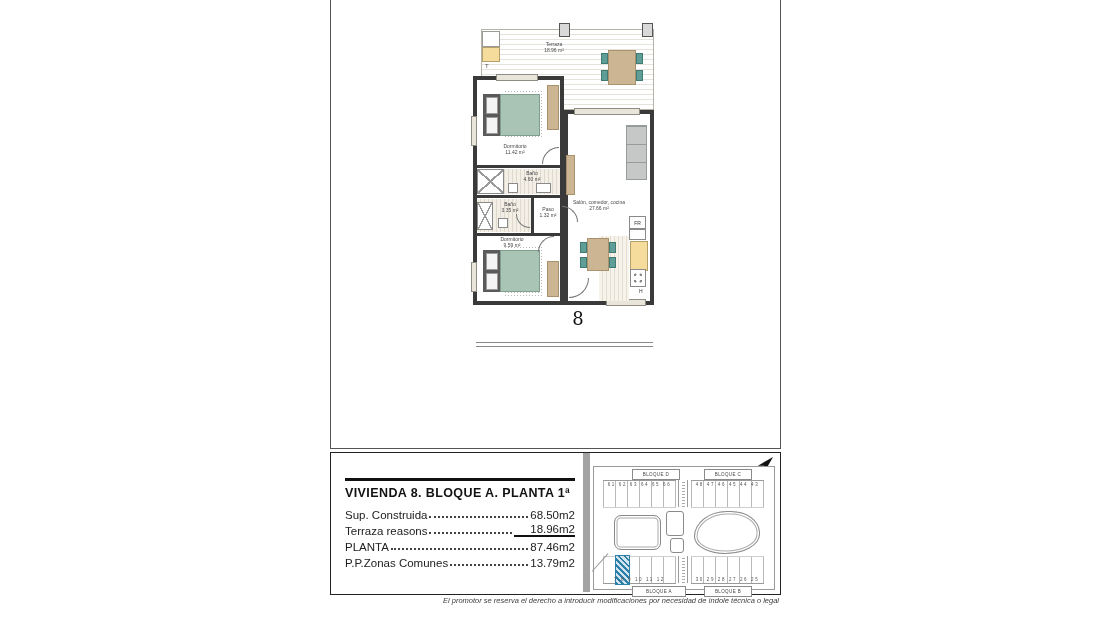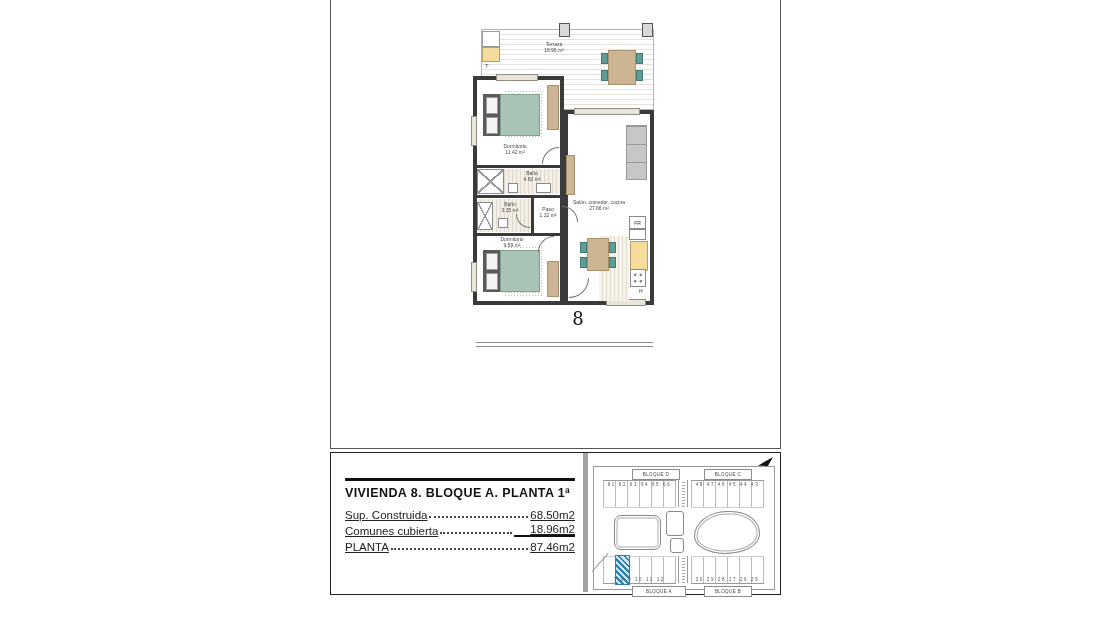--- a/index.html
+++ b/index.html
@@ -50,26 +50,26 @@
   .rlabel{position:absolute;font-size:5px;line-height:1.25;color:#4a4a4a;text-align:center;}
   .rlabel span{display:block;}
   .frlabel{font-size:5px;color:#333;display:flex;align-items:center;justify-content:center;}
   .tmark{font-size:6px;color:#555;}
   .unitnum{left:566px;top:308px;width:24px;text-align:center;font-family:"DejaVu Serif",serif;
     font-size:18px;color:#111;}
   .scalebar{left:476px;top:342px;width:177px;height:3px;
     border-top:1px solid #8a8a8a;border-bottom:1px solid #8a8a8a;}
 
   
-  .titlecell{left:0;top:0;width:252px;height:139px;border-right:5px solid #a3a3a3;position:absolute;}
+  .titlecell{left:0;top:0;width:252px;height:139px;border-right:7px solid #a3a3a3;position:absolute;}
   .rule{left:14px;top:25px;width:230px;height:3px;background:#111;position:absolute;}
   .tb-title{left:14px;top:33px;width:232px;position:absolute;font-weight:bold;
     font-size:12.5px;letter-spacing:0.4px;color:#111;white-space:nowrap;}
   .tb-rows{left:14px;top:52px;width:230px;position:absolute;}
-  .tb-row{display:flex;align-items:flex-end;height:16px;font-size:11.5px;color:#222;text-decoration:underline;}
+  .tb-row{display:flex;align-items:flex-end;height:16px;font-size:11.5px;color:#222;}
   .tb-dots{flex:1;border-bottom:2px dotted #444;margin:0 2px 3px 2px;}
   .tb-val{white-space:nowrap;}
   .tb-val.u{border-bottom:2px solid #111;padding-left:16px;}
 
   
   .sitecell{left:253px;top:0;width:196px;height:139px;position:absolute;}
   .map{left:9px;top:13px;width:180px;height:122px;border:1px solid #9a9a9a;position:absolute;background:#fff;}
   .blockbox{position:absolute;border:1px solid #8a8a8a;font-size:4.5px;color:#444;
     display:flex;align-items:center;justify-content:center;background:#fff;letter-spacing:0.4px;}
   .stalls{position:absolute;height:26px;
@@ -209,28 +209,33 @@
   <div class="titlecell">
     <div class="rule"></div>
     <div class="tb-title">VIVIENDA 8. BLOQUE A. PLANTA 1ª</div>
     <div class="tb-rows">
       <div class="tb-row">
         <span>Sup. Construida</span>
         <span class="tb-dots"></span>
         <span class="tb-val">68.50m2</span>
       </div>
       <div class="tb-row">
-        <span>Comunes cubierta</span>
+        <span>Terraza reasons</span>
         <span class="tb-dots"></span>
         <span class="tb-val u">18.96m2</span>
       </div>
       <div class="tb-row">
         <span>PLANTA</span>
         <span class="tb-dots"></span>
         <span class="tb-val">87.46m2</span>
+      </div>
+      <div class="tb-row">
+        <span>P.P.Zonas Comunes</span>
+        <span class="tb-dots"></span>
+        <span class="tb-val">13.79m2</span>
       </div>
     </div>
   </div>
 
   <div class="sitecell">
     <svg class="abs" style="left:172px;top:1px;" width="20" height="20" viewBox="0 0 20 20">
       <g transform="rotate(45 10 10)">
         <polygon points="10,0 14.5,17 10,12.5 5.5,17" fill="#111"></polygon>
       </g>
     </svg>
@@ -260,13 +265,14 @@
 
       <div class="blockbox" style="left:38px;top:119px;width:52px;height:9px;">BLOQUE A</div>
       <div class="blockbox" style="left:110px;top:119px;width:46px;height:9px;">BLOQUE B</div>
 
       <div class="diag" style="left:-2px;top:104px;width:24px;transform:rotate(-48deg);"></div>
     </div>
   </div>
 </div>
 
 <div class="disclaimer">
+  <div>El promotor se reserva el derecho a introducir modificaciones por necesidad de índole técnica o legal</div>
 </div>
 
 </body></html>

